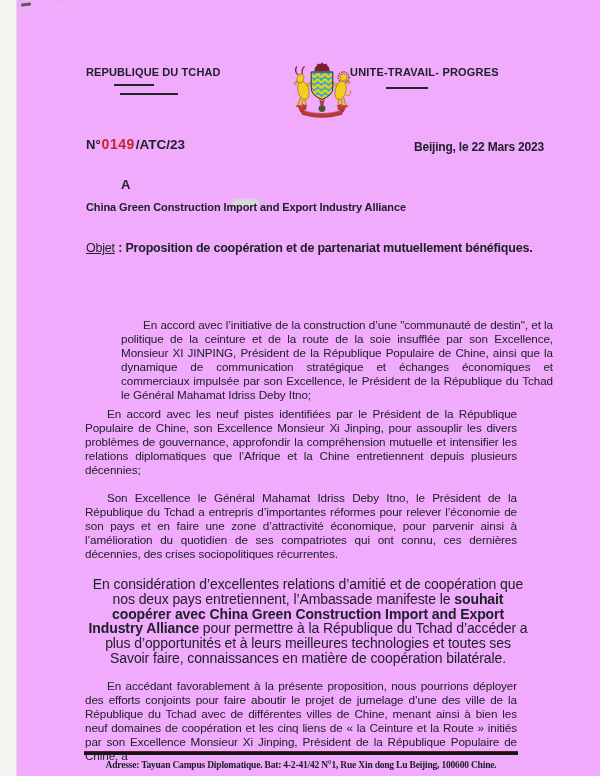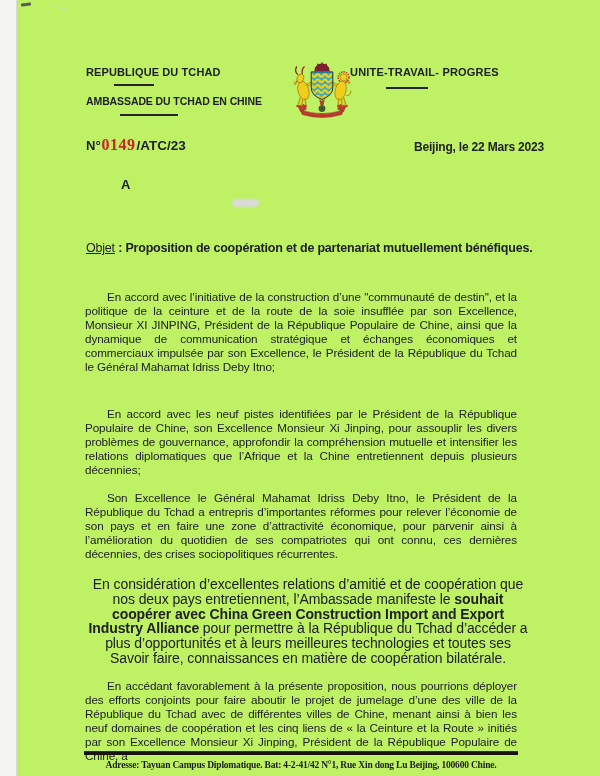--- a/index.html
+++ b/index.html
@@ -1,18 +1,18 @@
 <!DOCTYPE html>
 <html><head>
 <meta charset="utf-8">
 <style>
   * { margin:0; padding:0; box-sizing:border-box; }
   html,body { width:600px; height:776px; }
   body { background:#fbfbf9; font-family:"Liberation Sans", sans-serif; color:#20202a; }
-  .page { position:relative; width:600px; height:776px; background:#bef264; overflow:hidden; }
+  .page { position:relative; width:600px; height:776px; background:#f0abfc; overflow:hidden; }
 
   
   .edge-band { position:absolute; left:0; top:0; width:17px; height:776px; background:#f3f3f0; border-right:1px solid #dadad6; }
   .staple-mark { position:absolute; left:21px; top:3px; width:10px; height:3px; background:#5a5a58; transform:rotate(-6deg); border-radius:1px; }
   .fold-mark { position:absolute; left:52px; top:7px; width:16px; height:7px; border-top:1px solid #d2d2ce; border-radius:50% 50% 0 0; transform:rotate(14deg); }
   .smudge { position:absolute; left:232px; top:199px; width:27px; height:8px; background:#dadad8; border-radius:4px; filter:blur(1px); }
 
   
   .hdr-left { position:absolute; left:86px; top:66px; }
   .hdr-line1 { font-size:11px; font-weight:bold; letter-spacing:.1px; }
@@ -20,36 +20,36 @@
   .hdr-line2 { font-size:10.5px; font-weight:bold; letter-spacing:-0.1px; margin-top:9px; }
   .hdr-rule2 { width:58px; height:2px; background:#23232b; margin:7px 0 0 34px; }
   .emblem { position:absolute; left:286px; top:59px; width:72px; height:63px; }
   .hdr-right { position:absolute; left:350px; top:66px; width:168px; }
   .motto { font-size:11px; font-weight:bold; letter-spacing:.2px; }
   .motto-rule { width:42px; height:2px; background:#23232b; margin:9px 0 0 36px; }
 
   
   .ref { position:absolute; left:86px; top:136px; display:flex; align-items:baseline; }
   .ref-prefix { font-size:13px; font-weight:bold; }
-  .ref-number { font-family:Liberation Serif, serif; font-size:16px; font-weight:600; color:#c8242b; letter-spacing:.5px; margin:0 1px; }
+  .ref-number { font-family:Liberation Sans, sans-serif; font-size:14px; font-weight:600; color:#c8242b; letter-spacing:.5px; margin:0 1px; }
   .ref-suffix { font-size:13.5px; font-weight:bold; }
   .dateline { position:absolute; left:370px; top:140px; font-size:12px; font-weight:bold; letter-spacing:-0.2px;margin-left:44px; }
 
   
   .salutation { position:absolute; left:121px; top:177px; font-size:13px; font-weight:bold; }
   .addressee { position:absolute; left:86px; top:200px; font-size:11px; font-weight:bold; line-height:14.5px; letter-spacing:-0.1px; }
 
   
   .subject { position:absolute; left:86px; top:241px; width:448px; font-size:12.5px; line-height:15px; letter-spacing:-0.2px; }
   .subject-label { text-decoration:underline; font-weight:normal; }
   .subject-text { font-weight:bold; }
 
   
   .para { position:absolute; left:85px; width:432px; font-size:11.7px; line-height:13.9px; text-align:justify; text-indent:22px; letter-spacing:-0.1px; }
-  .p1 { top:290px; }
+  .p1 { top:318px;margin-left:36px; }
   .p2 { top:407px; }
   .p3 { top:491px; }
   .p4 { top:577px; width:446px; font-size:14px; line-height:14.8px; text-align:center; text-indent:0; }
   .p4 .bold { font-weight:bold; }
   .p5 { top:679px; }
 
   
   .footer-rule { position:absolute; left:84px; top:751px; width:434px; height:4px; background:#191414; border-top:1px solid #55201d; }
   .footer-text { position:absolute; left:70px; top:760px; width:462px; text-align:center; font-family:"Liberation Serif", serif; font-weight:bold; font-size:9.5px; letter-spacing:-0.2px; color:#1c1c24; white-space:nowrap; }
 </style>
@@ -59,21 +59,20 @@
 <div class="page">
 
   <div class="edge-band"></div>
   <div class="staple-mark"></div>
   <div class="fold-mark"></div>
   <div class="smudge"></div>
 
   <div class="hdr-left">
     <div class="hdr-line1">REPUBLIQUE DU TCHAD</div>
     <div class="hdr-rule1"></div>
-    <div class="hdr-line2">AMBASSADE DU TCHAD EN CHINE</div>
     <div class="hdr-rule2"></div>
   </div>
 
   <svg class="emblem" viewBox="0 0 120 104" xmlns="http://www.w3.org/2000/svg">
 
     <g>
       <path d="M24,84 q36,13 72,0 l-3,8 q-33,10 -66,0 z" fill="#c0392b" stroke="#7d2130" stroke-width="0.8"></path>
       <path d="M20,78 l10,-3 4,8 -10,4 z" fill="#c0392b" stroke="#7d2130" stroke-width="0.8"></path>
       <path d="M100,78 l-10,-3 -4,8 10,4 z" fill="#c0392b" stroke="#7d2130" stroke-width="0.8"></path>
     </g>
@@ -151,20 +150,21 @@
   <div class="ref">
     <span class="ref-prefix">N°</span>
     <span class="ref-number">0149</span>
     <span class="ref-suffix">/ATC/23</span>
   </div>
 
   <div class="dateline">Beijing, le 22 Mars 2023</div>
 
   <div class="salutation">A</div>
   <div class="addressee">
+    <div>China Green Construction Import and Export Industry Alliance</div>
   </div>
 
   <div class="subject">
     <span class="subject-label">Objet</span><span class="subject-text"> : </span><span class="subject-text">Proposition de coopération et de partenariat mutuellement bénéfiques.</span>
   </div>
 
   <p class="para p1">En accord avec l’initiative de la construction d’une "communauté de destin", et la politique de la ceinture et de la route de la soie insufflée par son Excellence, Monsieur XI JINPING, Président de la République Populaire de Chine, ainsi que la dynamique de communication stratégique et échanges économiques et commerciaux impulsée par son Excellence, le Président de la République du Tchad le Général Mahamat Idriss Deby Itno;</p>
   <p class="para p3">Son Excellence le Général Mahamat Idriss Deby Itno, le Président de la République du Tchad a entrepris d’importantes réformes pour relever l’économie de son pays et en faire une zone d’attractivité économique, pour parvenir ainsi à l’amélioration du quotidien de ses compatriotes qui ont connu, ces dernières décennies, des crises sociopolitiques récurrentes.</p>
   <p class="para p2">En accord avec les neuf pistes identifiées par le Président de la République Populaire de Chine, son Excellence Monsieur Xi Jinping, pour assouplir les divers problèmes de gouvernance, approfondir la compréhension mutuelle et intensifier les relations diplomatiques que l’Afrique et la Chine entretiennent depuis plusieurs décennies;</p>
   <p class="para p4"><span>En considération d’excellentes relations d’amitié et de coopération que nos deux pays entretiennent, l’Ambassade manifeste le </span><span class="bold">souhait coopérer avec China Green Construction Import and Export Industry Alliance</span><span> pour permettre à la République du Tchad d’accéder a plus d’opportunités et à leurs meilleures technologies et toutes ses Savoir faire, connaissances en matière de coopération bilatérale.</span></p>

